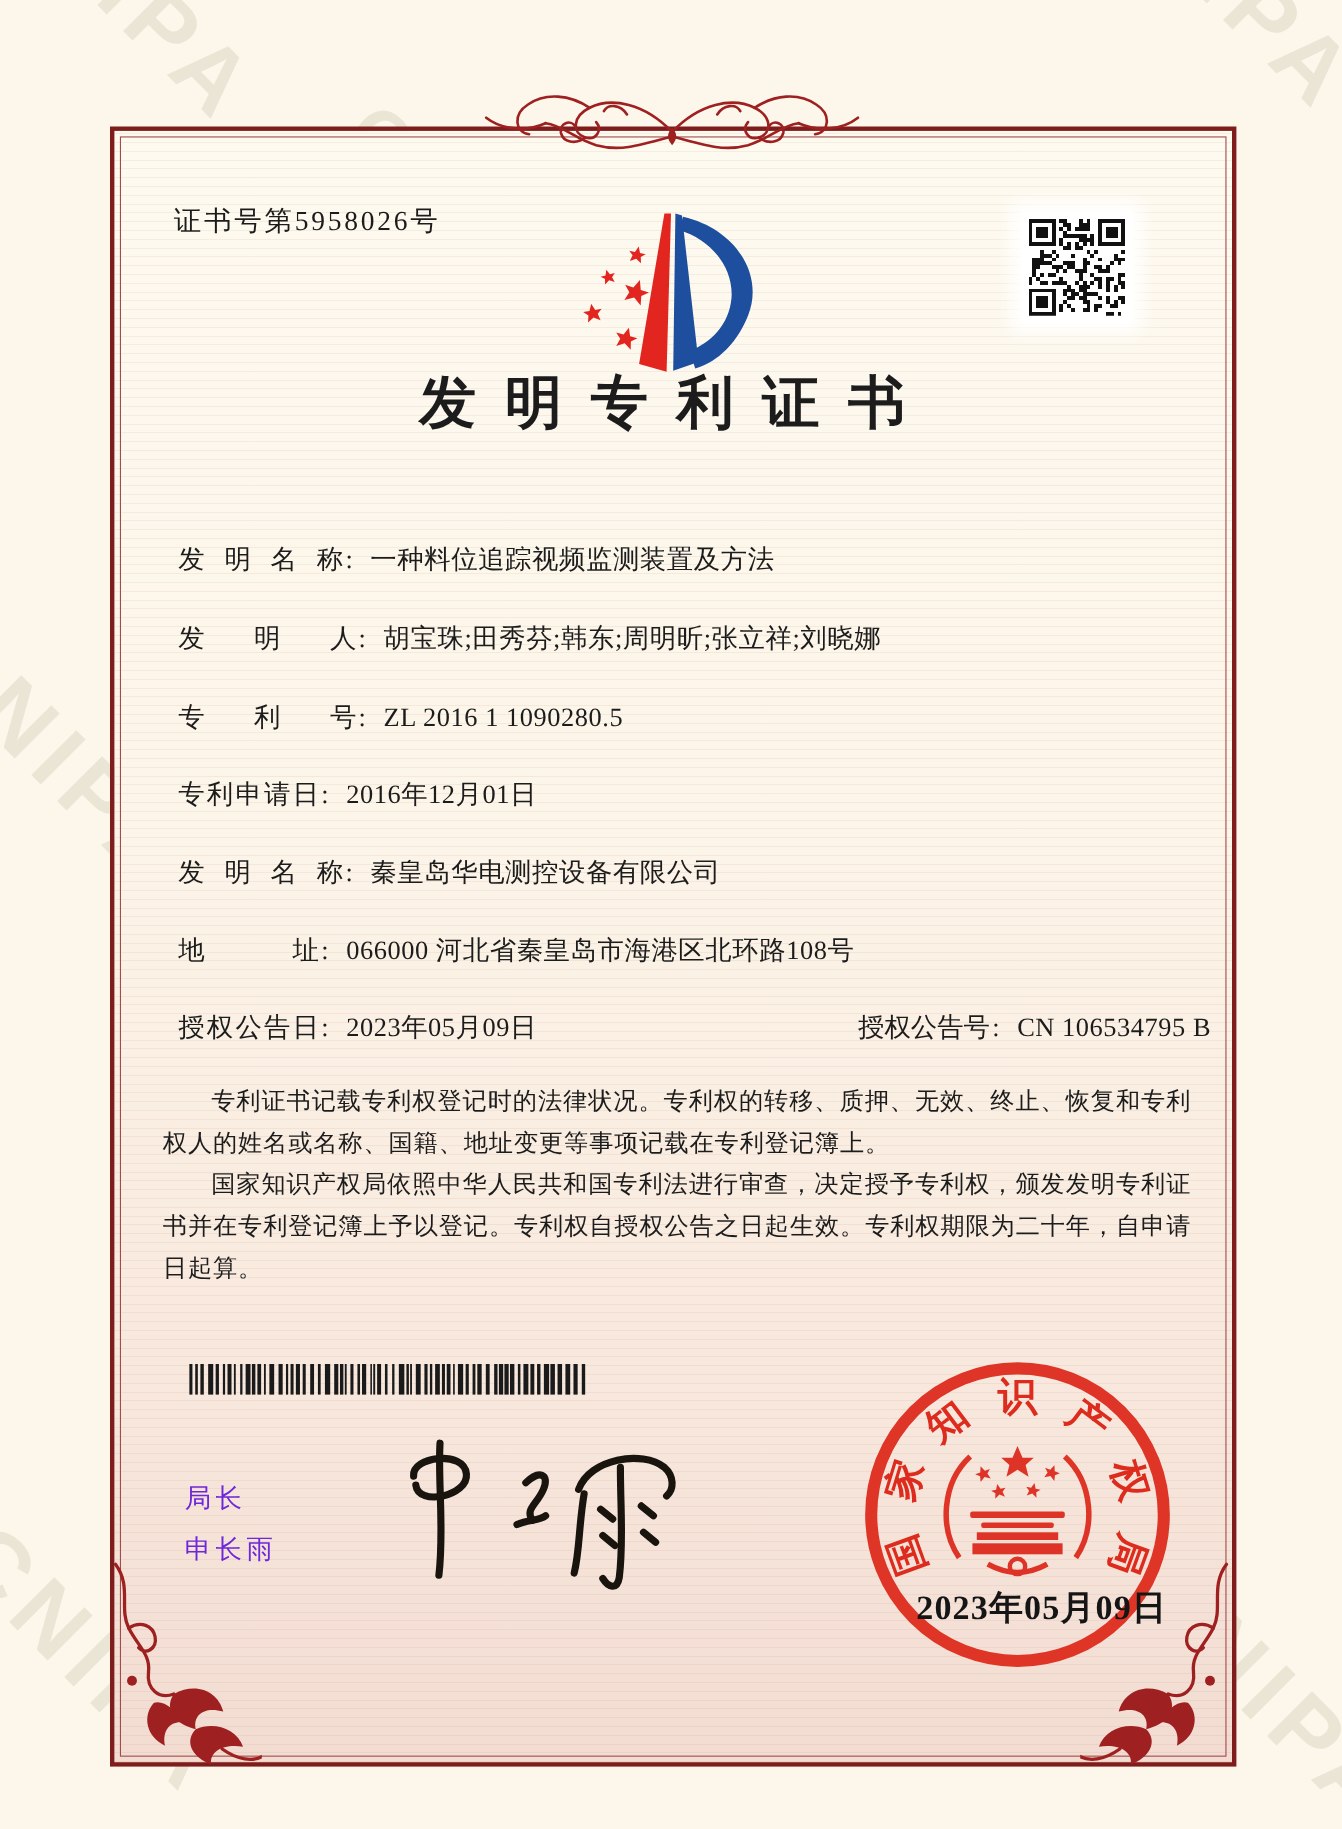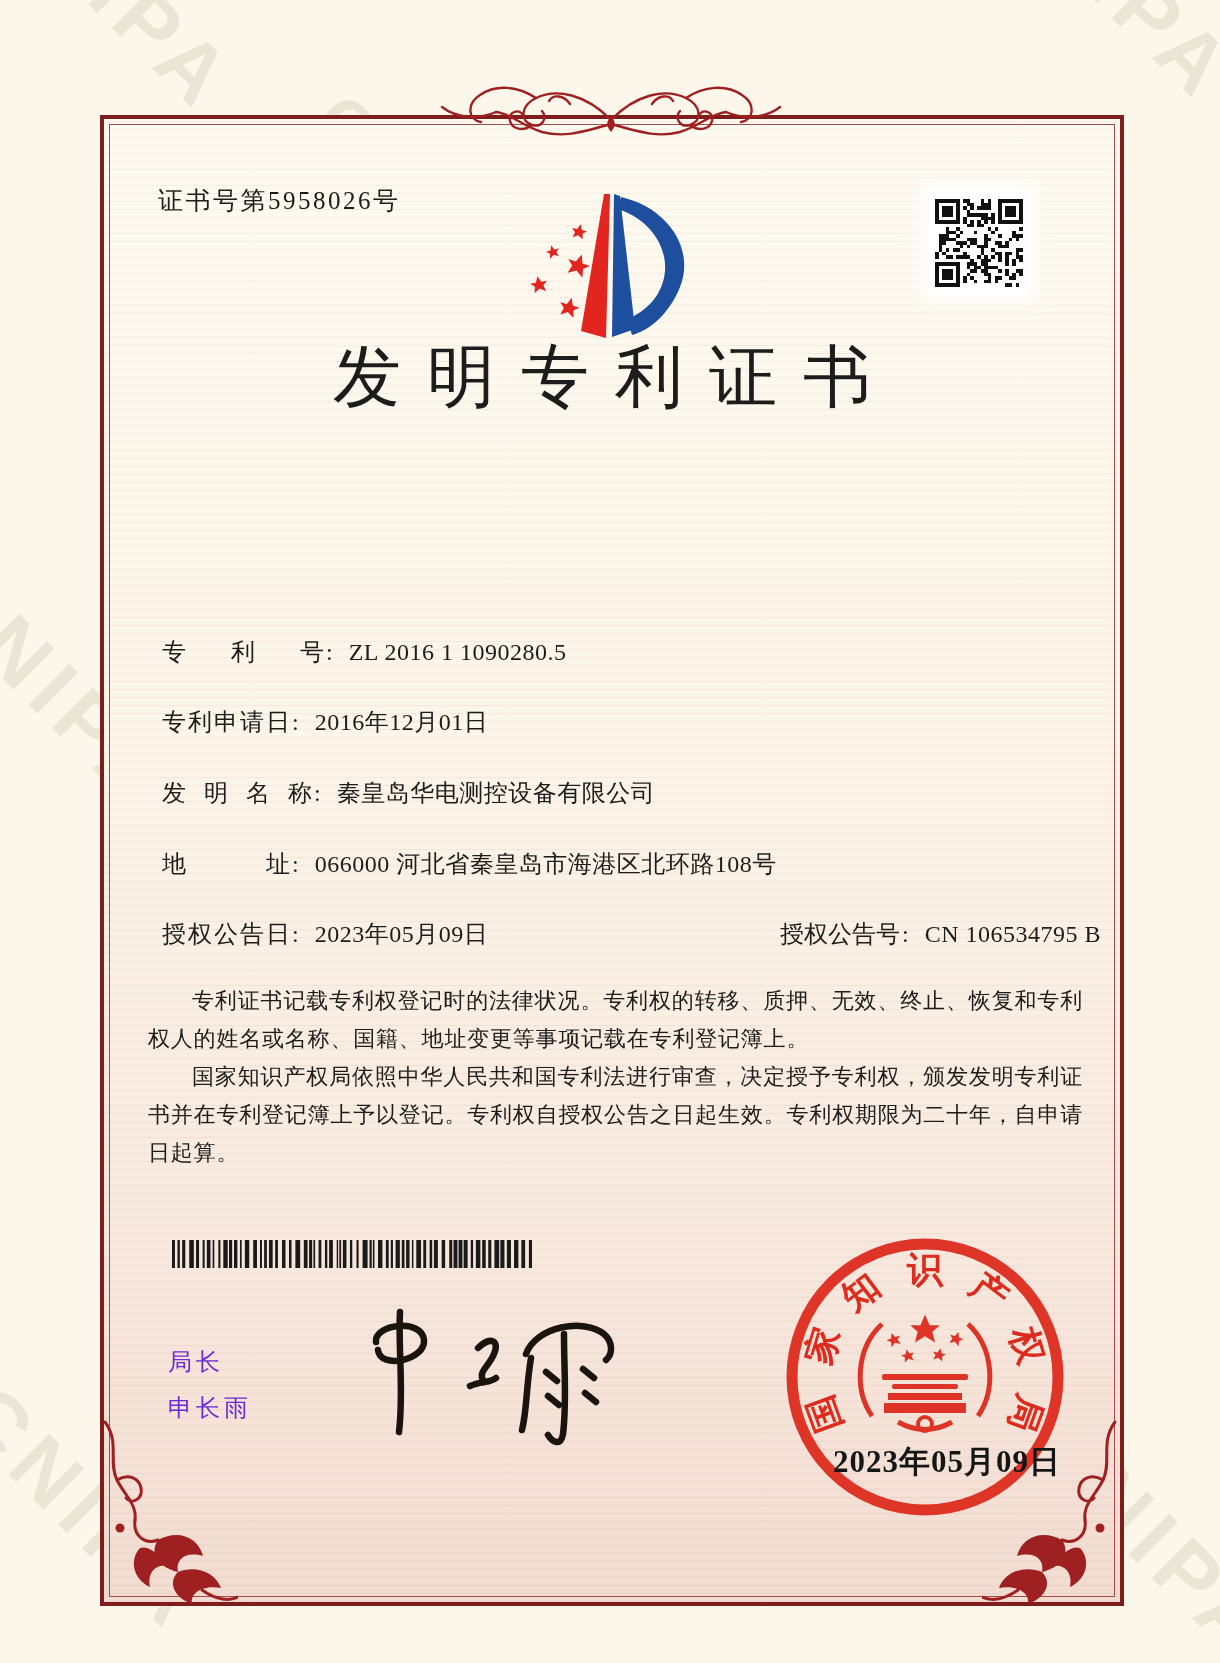--- a/index.html
+++ b/index.html
@@ -25,21 +25,21 @@
   }
   .frame-inner{
     position:absolute;inset:5px;border:1.5px solid #a34a4a;
   }
   .ornament{position:absolute;z-index:4;}
   
   .content{position:absolute;inset:0;z-index:5;border-radius:18px;}
   .cert-no{position:absolute;left:158px;top:184px;font-size:25px;letter-spacing:2.5px;}
   .title{
     position:absolute;left:100px;top:332px;width:1016px;text-align:center;
-    font-size:68px;font-weight:normal;letter-spacing:26px;padding-left:14px;box-sizing:border-box;
+    font-size:52px;font-weight:bold;letter-spacing:26px;padding-left:14px;box-sizing:border-box;
   }
   .field-row{position:absolute;left:162px;font-size:24px;white-space:nowrap;}
   .flabel{display:inline-block;text-align:justify;text-align-last:justify;}
   .w4{width:150px;} .w3{width:162px;} .w5{width:128px;} .w2{width:128px;}
   .fcolon{display:inline-block;margin-left:2px;}
   .fvalue{margin-left:16px;letter-spacing:0.5px;}
   .grant-pair2{position:absolute;left:578px;top:0;font-size:24px;white-space:nowrap;margin-left:40px;}
   .body-text{position:absolute;left:148px;top:982px;width:935px;font-size:22px;line-height:38px;letter-spacing:0.8px;text-align:justify;}
   .body-text p{margin:0;text-indent:2em;}
   .barcode-wrap{position:absolute;left:172px;top:1240px;}
@@ -431,20 +431,26 @@
           <rect x="17.60" y="84.48" width="3.52" height="3.52" fill="#111"></rect>
           <rect x="21.12" y="84.48" width="3.52" height="3.52" fill="#111"></rect>
           <rect x="70.40" y="84.48" width="3.52" height="3.52" fill="#111"></rect>
           <rect x="73.92" y="84.48" width="3.52" height="3.52" fill="#111"></rect>
           <rect x="80.96" y="84.48" width="3.52" height="3.52" fill="#111"></rect>
         </svg>
     </div>
 
     <div class="title">发明专利证书</div>
 
+    <div class="field-row" style="top:492px;">
+      <span class="flabel w4">发明名称</span><span class="fcolon">:</span><span class="fvalue">一种料位追踪视频监测装置及方法</span>
+    </div>
+    <div class="field-row" style="top:564px;">
+      <span class="flabel w3">发明人</span><span class="fcolon">:</span><span class="fvalue">胡宝珠;田秀芬;韩东;周明昕;张立祥;刘晓娜</span>
+    </div>
     <div class="field-row" style="top:636px;">
       <span class="flabel w3">专利号</span><span class="fcolon">:</span><span class="fvalue">ZL 2016 1 1090280.5</span>
     </div>
     <div class="field-row" style="top:706px;">
       <span class="flabel w5">专利申请日</span><span class="fcolon">:</span><span class="fvalue">2016年12月01日</span>
     </div>
     <div class="field-row" style="top:777px;">
       <span class="flabel w4">发明名称</span><span class="fcolon">:</span><span class="fvalue">秦皇岛华电测控设备有限公司</span>
     </div>
     <div class="field-row" style="top:848px;">

